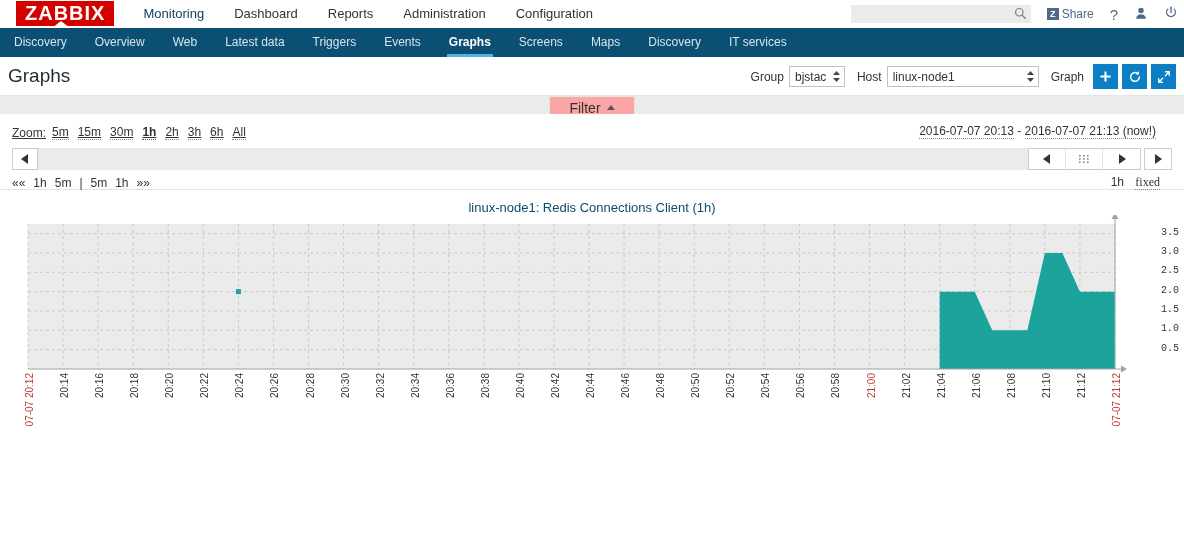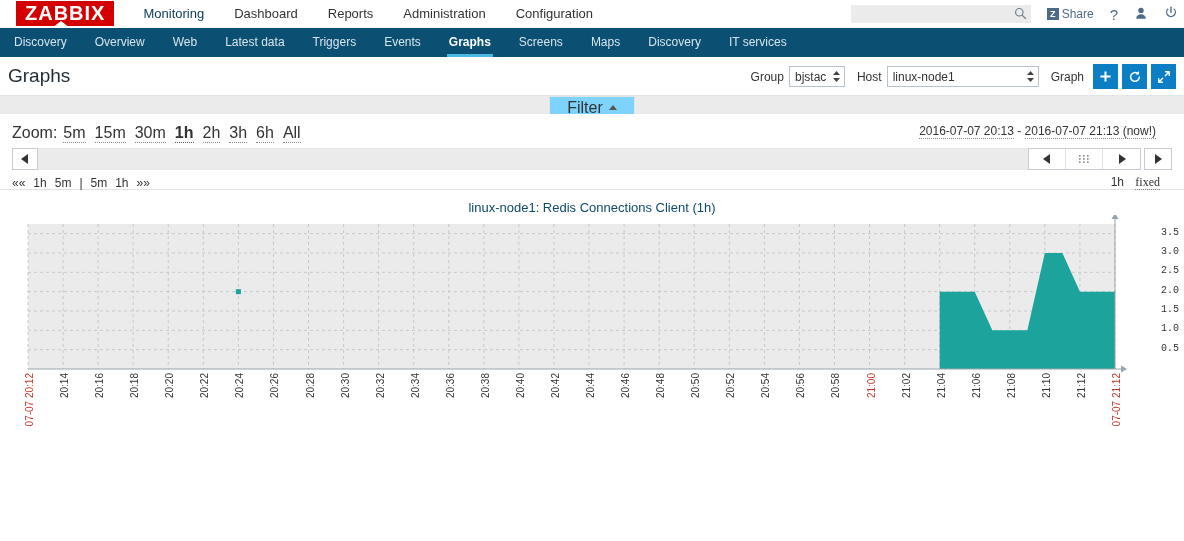--- a/index.html
+++ b/index.html
@@ -128,40 +128,41 @@
     display:flex; align-items:center; justify-content:center;
     margin-left:4px; cursor:pointer;
   }
 
   
   .filterband {
     height:18px; background:#EBEBEB; position:relative;
   }
   .filtertab {
     position:absolute; left:549px; top:0;
-    width:86px; height:22px; background:#7dd3fc;
+    width:86px; height:22px; background:#fca5a5;
     border:1px solid #dfe4e7; border-bottom:none;
     display:flex; align-items:center; justify-content:center;
-    font-size:16px; color:#333; cursor:pointer;
+    font-size:14px; color:#333; cursor:pointer;
   }
   .filtertab .tri {
     margin-left:6px; width:0;height:0;
     border-left:4px solid transparent;
     border-right:4px solid transparent;
     border-bottom:5px solid #555;
   }
 
   
   .filterpanel {
     background:#fff; border-bottom:1px solid #dfe4e7;
     padding:10px 12px 6px 12px; position:relative; height:76px;
   }
   .zoomrow {
-    display:flex; align-items:flex-start; font-size:16px; color:#333;
+    display:flex; align-items:flex-end; font-size:12px; color:#333;
     height:16px;
+    text-decoration:underline;
   }
   .zoomrow .lbl { margin-right:6px; }
   .zl {
     margin-right:9px; color:#333; cursor:pointer;
     border-bottom:1px dotted #888; text-decoration:none;
   }
   .zl.sel-bold { font-weight:bold; border-bottom:1px dotted #555; }
   .daterange {
     position:absolute; right:28px; top:10px;
     font-size:12px; color:#333;

